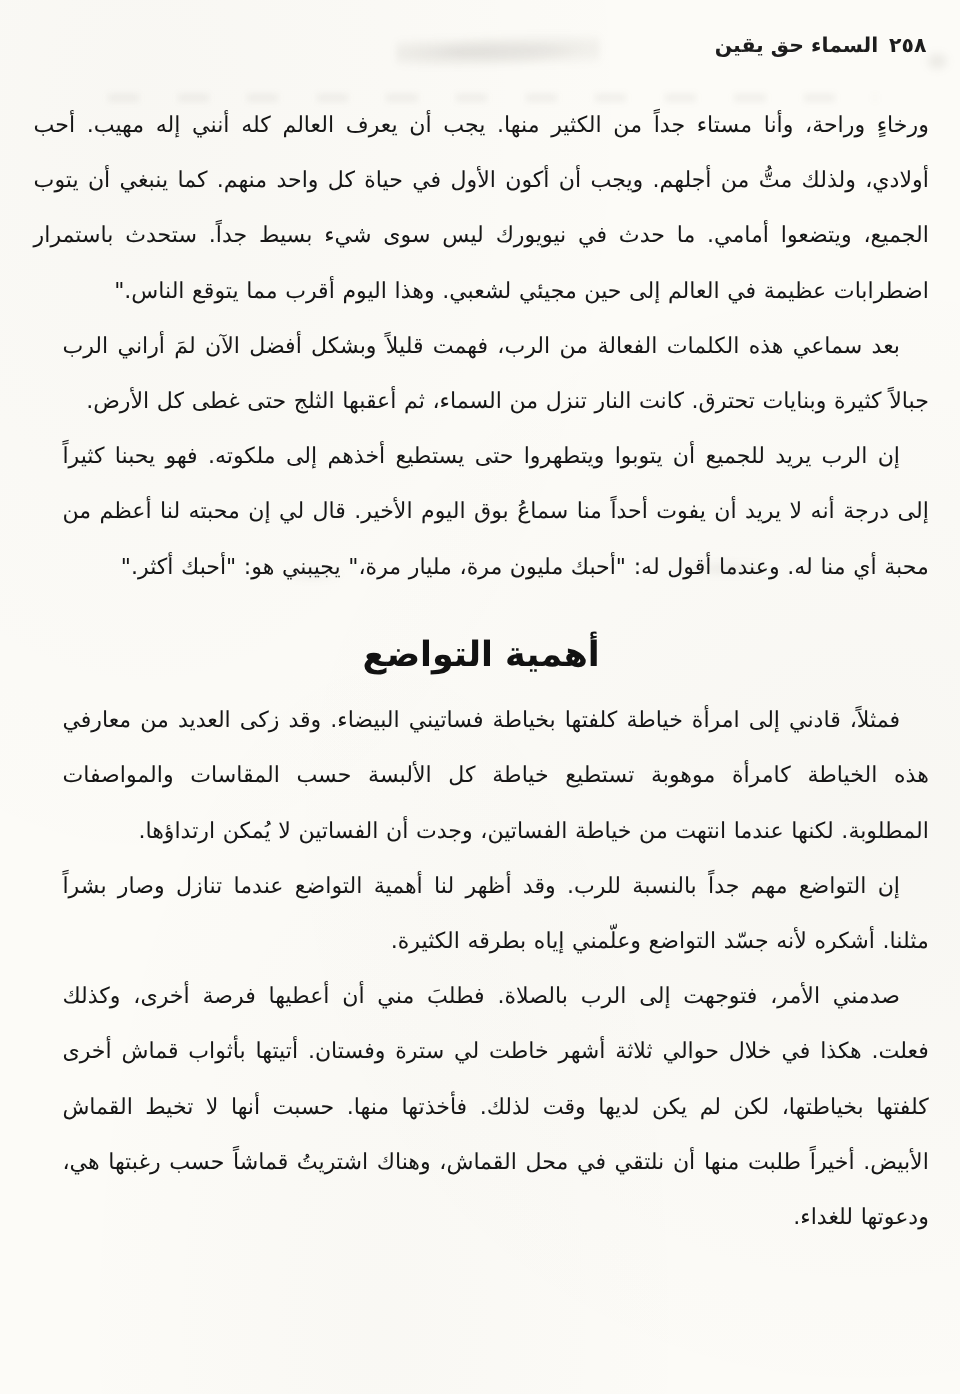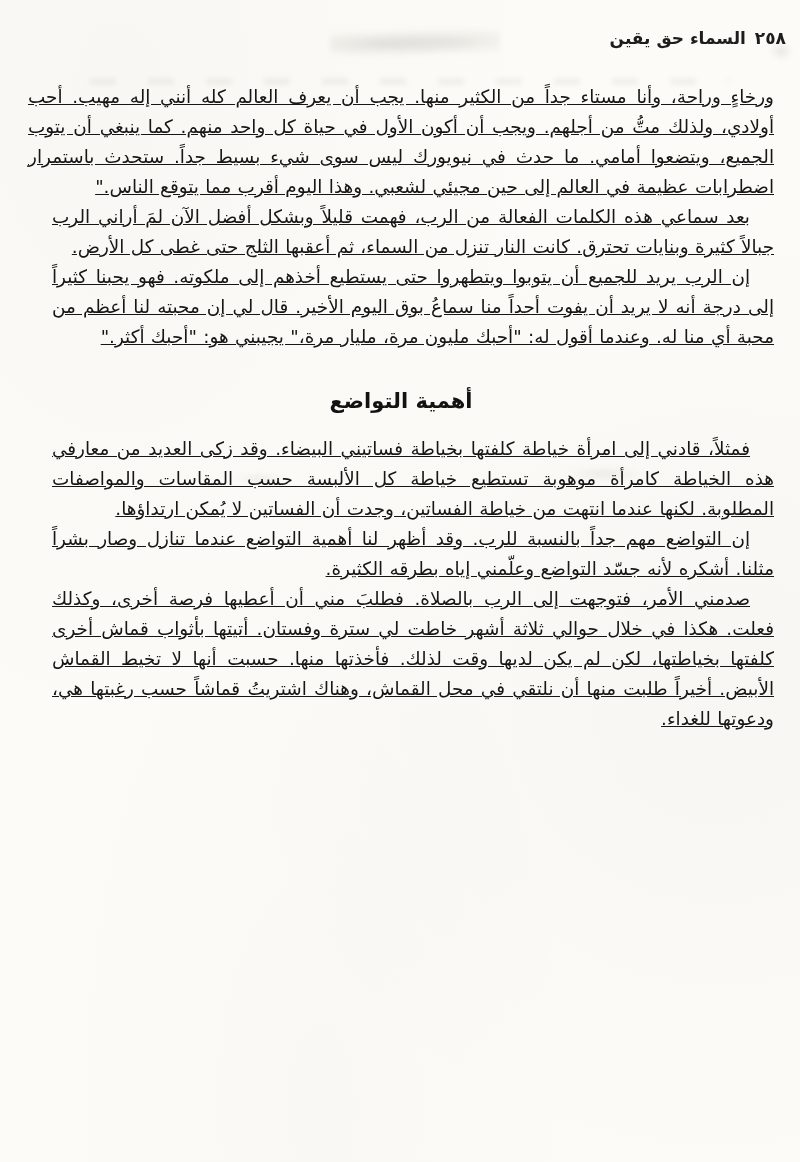--- a/index.html
+++ b/index.html
@@ -19,57 +19,56 @@
     background:
       radial-gradient(ellipse at 15% 8%, rgba(60,55,45,0.018), transparent 45%),
       radial-gradient(ellipse at 90% 60%, rgba(60,55,45,0.022), transparent 50%),
       radial-gradient(ellipse at 40% 95%, rgba(60,55,45,0.015), transparent 40%),
       #fcfbf7;
   }
   
   .running-head {
     position: absolute;
     top: 28px;
-    right: 14px;
+    right: 28px;
     left: 28px;
     text-align: right;
     font-size: 17px;
     font-weight: bold;
     letter-spacing: 0.2px;
     color: #1d1d1d;
   }
   .running-head .page-num {
     margin-left: 9px;
   }
   
   .text-block {
     position: absolute;
     top: 82px;
     right: 26px;
     left: 28px;
   }
   .text-block p {
     margin: 0;
     font-size: 18.4px;
-    line-height: 30px;
+    line-height: 46px;
     text-align: justify;
     text-justify: inter-word;
     word-spacing: 0.5px;
-    text-decoration: underline;
   }
   .text-block p.indent {
     text-indent: 24px;
     margin-left: 24px;
   }
   .section-heading {
     margin: 0;
     padding-top: 26px;
     padding-bottom: 10px;
     text-align: center;
-    font-size: 21px;
+    font-size: 29px;
     line-height: 46px;
     font-weight: bold;
     color: #121212;
   }
   
   .artifact {
     position: absolute;
     pointer-events: none;
     filter: blur(2.5px);
   }

